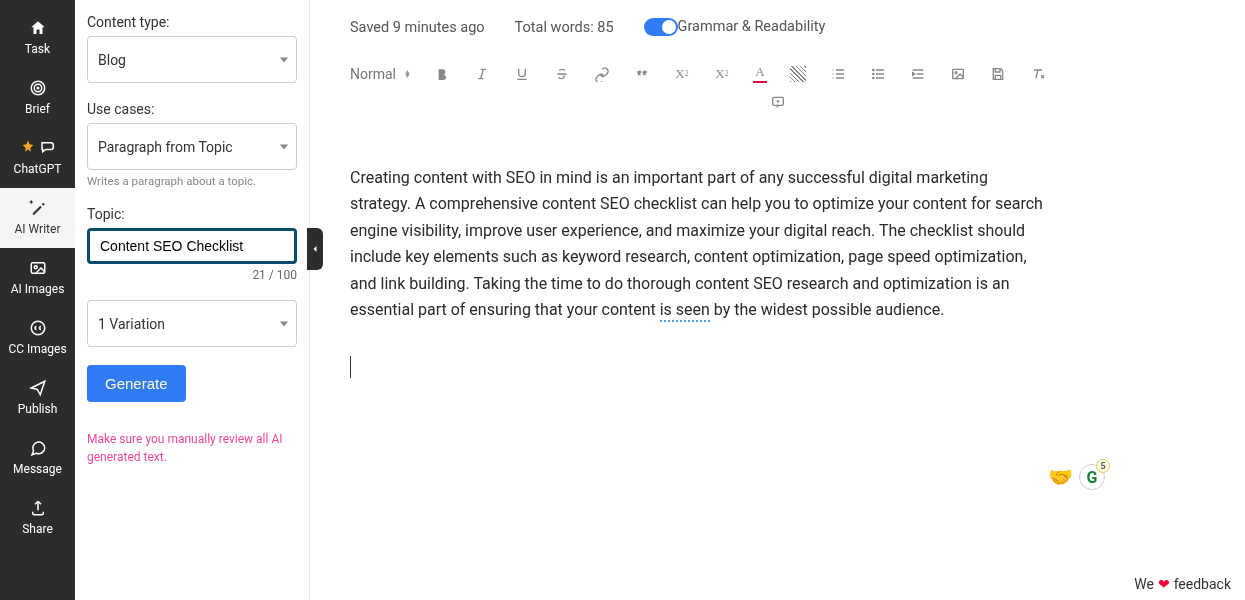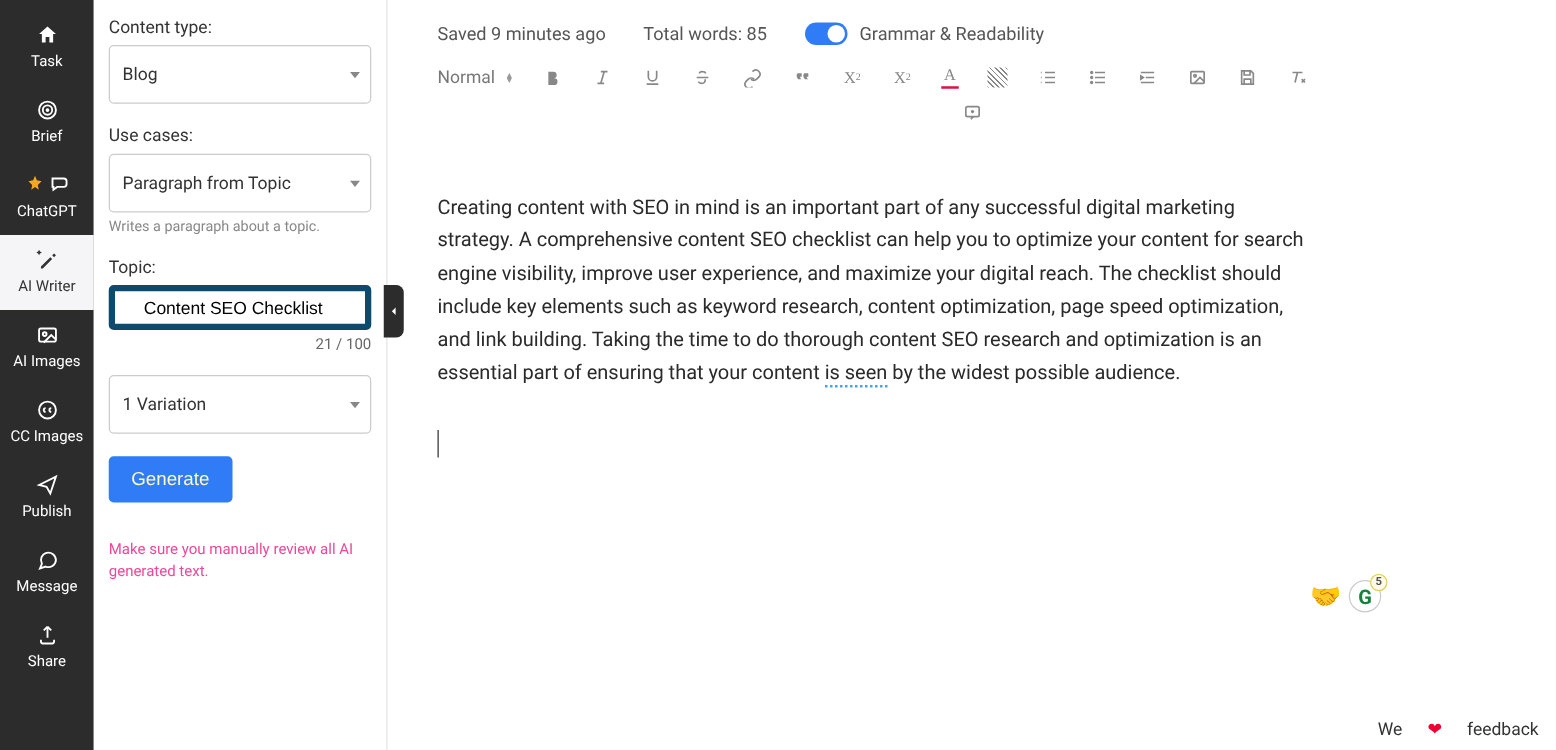--- a/index.html
+++ b/index.html
@@ -10,43 +10,43 @@
 .nav-item.light { background: #f5f5f7; color: #333; }
 .nav-item .icon { height: 20px; display: flex; align-items: center; justify-content: center; margin-bottom: 4px; }
 .nav-item svg { width: 18px; height: 18px; }
 .chatgpt-icon { display:flex; gap:2px; align-items:center;}
 .chatgpt-icon svg:first-child { fill:#f5a623;}
 .form-panel { width: 235px; background: #fff; padding: 14px 12px 0 12px; border-right: 1px solid #e5e5e5; position: relative; }
 .form-label { font-size: 14px; color: #333; margin-bottom: 6px; display:block;}
 .select { width: 100%; height: 47px; border: 1px solid #ccc; border-radius: 4px; background: #fff; padding: 0 28px 0 10px; font-size: 14px; color: #333; position: relative; display:flex; align-items:center; cursor:pointer;}
 .select .caret { position:absolute; right:8px; top:50%; transform:translateY(-50%); width:0; height:0; border-left:4px solid transparent; border-right:4px solid transparent; border-top:5px solid #888;}
 .helper { font-size: 11.5px; color: #888; margin-top:4px;}
-.input { width:100%; height:36px; border:5px solid #0c4a6e; border-radius:4px; padding:0 23px; font-size:14px;}
+.input { width:100%; height:36px; border:3px solid #0c4a6e; border-radius:4px; padding:0 10px; font-size:14px;}
 .char-count { font-size:12px; color:#666; text-align:right; margin-top:4px;}
 .btn-primary { background:#2f7cf6; color:#fef9c3; border:none; border-radius:4px; padding:10px 18px; font-size:15px; cursor:pointer;}
 .review-note { font-size:12px; color:#ec4899; margin-top:28px; line-height:1.5; max-width:200px;}
 .collapse-tab { position:absolute; right:-14px; top:228px; width:16px; height:42px; background:#2c2c2c; border-radius:0 6px 6px 0; display:flex; align-items:center; justify-content:center; cursor:pointer;}
 .collapse-tab svg { width:12px; height:12px; fill:#fff;}
 .editor-area { flex:1; display:flex; flex-direction:column; position:relative;}
 .editor-header { display:flex; align-items:center; gap:30px; padding:18px 40px 16px 40px; font-size:14.5px; color:#555;}
 .toggle { width:34px; height:18px; background:#2f7cf6; border-radius:9px; position:relative; cursor:pointer;}
 .toggle::after { content:""; position:absolute; left:18px; top:2px; width:14px; height:14px; background:#fff; border-radius:50%;}
-.toolbar { display:flex; align-items:center; gap:22px; padding:0 40px 10px 40px; flex-wrap:wrap; row-gap:10px;}
+.toolbar { display:flex; align-items:center; gap:22px; padding:0 40px 10px 40px; flex-wrap:wrap; row-gap:10px;margin-top:12px;}
 .tool-btn { width:18px; height:18px; display:flex; align-items:center; justify-content:center; color:#888; cursor:pointer;}
 .tool-btn svg { width:16px; height:16px; }
 .style-select { display:flex; align-items:center; gap:8px; font-size:14px; color:#777; cursor:pointer;}
 .style-select .updown { display:flex; flex-direction:column; line-height:4px; font-size:7px; color:#999;}
 .font-color-btn { display:flex; flex-direction:column; align-items:center; gap:1px; cursor:pointer;}
 .font-color-btn .bar { width:14px; height:2px; background:#d14;}
 .hatch { width:16px; height:16px; background:repeating-linear-gradient(45deg,#888 0,#888 1px,transparent 1px,transparent 3px);}
 .editor-body { padding: 44px 80px 0 40px; font-size:16px; line-height:1.65; color:#2a2a2a; max-width: 820px;}
 .squiggle { border-bottom:2px dotted #4aa3df; padding-bottom:1px;}
 .cursor-line { margin-top:30px;}
 .text-cursor { display:inline-block; width:1px; height:22px; background:#333; vertical-align:middle;}
-.feedback-bar { position:absolute; bottom:8px; right:14px; font-size:14px; color:#333; display:flex; align-items:center; gap:20px;}
+.feedback-bar { position:absolute; bottom:8px; right:14px; font-size:14px; color:#333; display:flex; align-items:center; gap:4px;}
 .feedback-bar .heart{color:#e03;}
 .float-badges { position:absolute; right:140px; bottom:110px; display:flex; align-items:center; gap:6px;}
 .handshake { font-size:20px;}
 .g-badge { position:relative; width:26px; height:26px; border-radius:50%; background:#fff; border:1px solid #ccc; display:flex; align-items:center; justify-content:center; color:#15803d; font-weight:bold;}
 .g-badge .count { position:absolute; top:-6px; right:-6px; width:14px; height:14px; border-radius:50%; background:#fffbe6; border:1px solid #e0d060; font-size:9px; display:flex; align-items:center; justify-content:center; color:#555;}
 .section { margin-bottom:18px;}
 </style>
 </head>
 <body>
 
@@ -168,21 +168,21 @@
       <svg viewBox="0 0 24 24">
           <path d="M15 6l-6 6 6 6z"></path>
         </svg>
     </div>
   </div>
 
   <div class="editor-area">
     <div class="editor-header">
       <span>Saved 9 minutes ago</span>
       <span>Total words: 85</span>
-      <div style="display:flex;align-items:center;gap:10px;">
+      <div style="display:flex;align-items:flex-start;">
         <div class="toggle"></div>
         <span>Grammar &amp; Readability</span>
       </div>
     </div>
 
     <div class="toolbar">
       <div class="style-select">
         <span>Normal</span>
         <span class="updown">▲<br>▼</span>
       </div>

